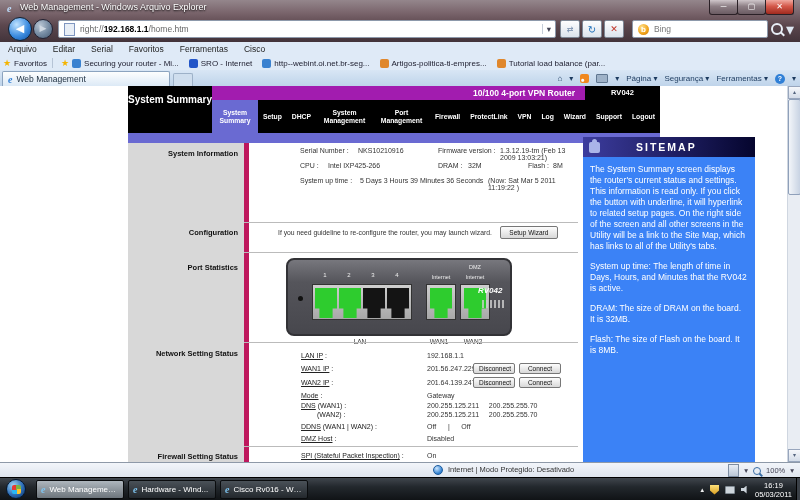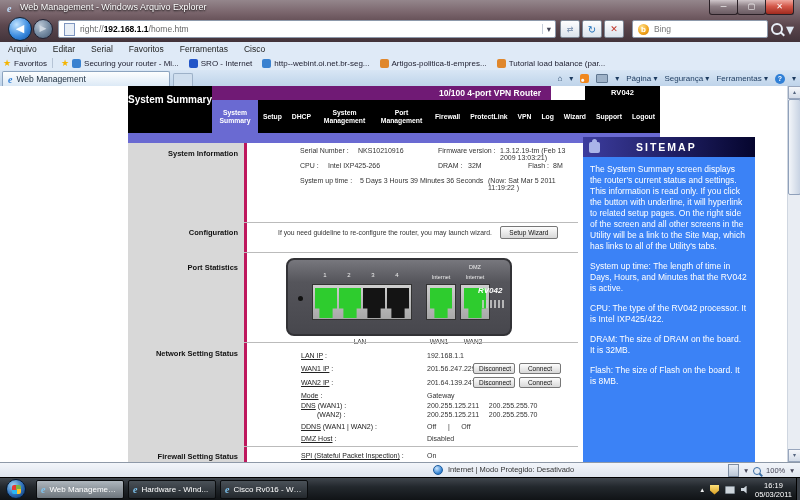--- a/index.html
+++ b/index.html
@@ -58,31 +58,31 @@
   #cmdbar{right:4px;top:1px;height:15px;display:flex;align-items:center;gap:7px;font-size:8px;color:#1c3a5e;}
   .eicon{font:bold italic 10px "Liberation Serif",serif;color:#2f7fd6;}
   .feedico{width:9px;height:9px;border-radius:2px;background:radial-gradient(circle at 30% 70%,#fff 1px,#f0881f 2px);}
   .printico{width:10px;height:7px;background:#9eb2c8;border:1px solid #5f7690;border-radius:1px;}
   .helpico{width:10px;height:10px;border-radius:50%;background:#2f7fd6;color:#fff;text-align:center;line-height:10px;font-size:7px;font-weight:bold;}
 
   
   #viewport{left:0;top:86px;width:800px;height:376px;background:#fff;overflow:hidden;}
   #sysbox{left:128px;top:0;width:84px;height:47px;background:#000;color:#fff;
     font-weight:bold;font-size:10px;text-align:center;padding-top:7px;box-sizing:border-box;line-height:13px;}
-  #purplebar{left:212px;top:0;width:339px;height:14px;background:#701a75;color:#fff;
+  #purplebar{left:212px;top:0;width:373px;height:14px;background:#a21caf;color:#fff;
     font-weight:bold;font-size:8.5px;text-align:right;line-height:14px;padding-right:10px;box-sizing:border-box;}
   #rvbox{left:585px;top:0;width:75px;height:14px;background:#000;color:#fff;font-weight:bold;font-size:7.5px;text-align:center;line-height:14px;}
   #nav{left:212px;top:14px;width:448px;height:33px;background:#000;display:flex;}
   .ntab{color:#fff;font-weight:bold;font-size:6.8px;display:flex;align-items:center;justify-content:center;
     text-align:center;padding:0 3px;box-sizing:border-box;line-height:8px;}
   .ntab.active{background:#6a6ad2;width:46px;flex:none;}
   .w2{width:57px;flex:none;}
   .w1{flex:1 1 auto;}
   #strip{left:128px;top:47px;width:532px;height:10px;background:#6a6ad2;}
-  #labelcol{left:128px;top:57px;width:116px;height:319px;background:#d8d8d8;border-right:3px solid #be185d;}
+  #labelcol{left:128px;top:57px;width:116px;height:319px;background:#d8d8d8;border-right:5px solid #be185d;}
   .seclabel{position:absolute;right:6px;font-weight:bold;font-size:7.5px;color:#111;text-align:right;width:108px;}
   .divline{height:1px;background:#bbb;width:334px;left:244px;}
 
   .pg{font-size:7px;color:#333;}
   .lnk{text-decoration:underline;color:#222;}
   .pre{white-space:pre;}
 
   
   #ptl{left:238px;top:106px;width:330px;height:28px;background:#d4d4d4;border:1px solid #9a9a9a;
     border-radius:5px;display:flex;align-items:center;padding:0 8px;box-sizing:border-box;gap:5px;}
@@ -391,21 +391,20 @@
     </div>
 
     <div id="sidebar" class="g">
       <div id="sm-head">
         <span id="puzzle"></span>
         <span id="sm-title">SITEMAP</span>
       </div>
       <div id="sm-body">
         <p>The System Summary screen displays the router's current status and settings. This information is read only. If you click the button with underline, it will hyperlink to related setup pages. On the right side of the screen and all other screens in the Utility will be a link to the Site Map, which has links to all of the Utility's tabs.</p>
         <p>System up time: The length of time in Days, Hours, and Minutes that the RV042 is active.</p>
-        <p>CPU: The type of the RV042 processor. It is Intel IXP425/422.</p>
         <p>DRAM: The size of DRAM on the board. It is 32MB.</p>
         <p>Flash: The size of Flash on the board. It is 8MB.</p>
       </div>
     </div>
 
     <div id="vscroll" class="g">
       <span class="scrbtn" style="top:0;">▴</span>
       <span id="thumb"></span>
       <span class="scrbtn" style="bottom:0;">▾</span>
     </div>

